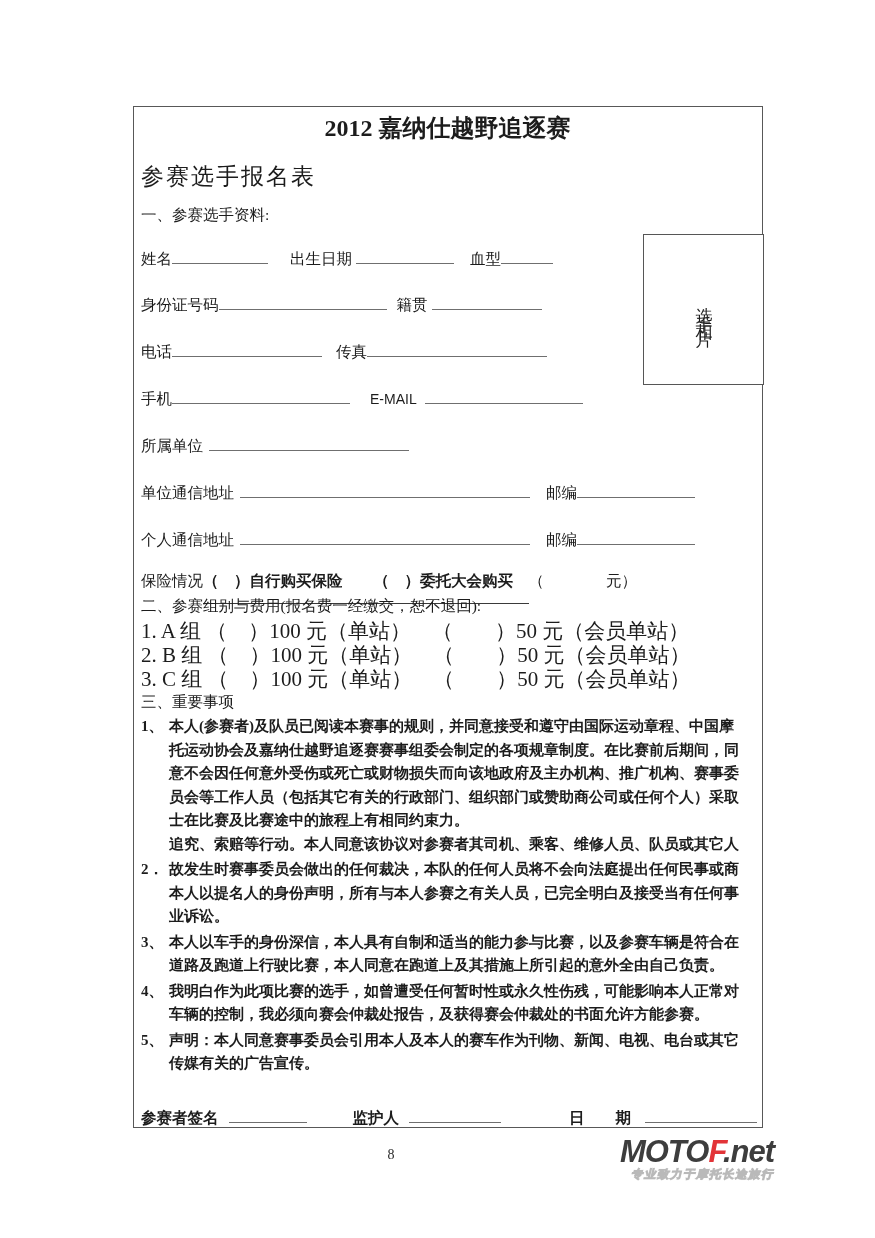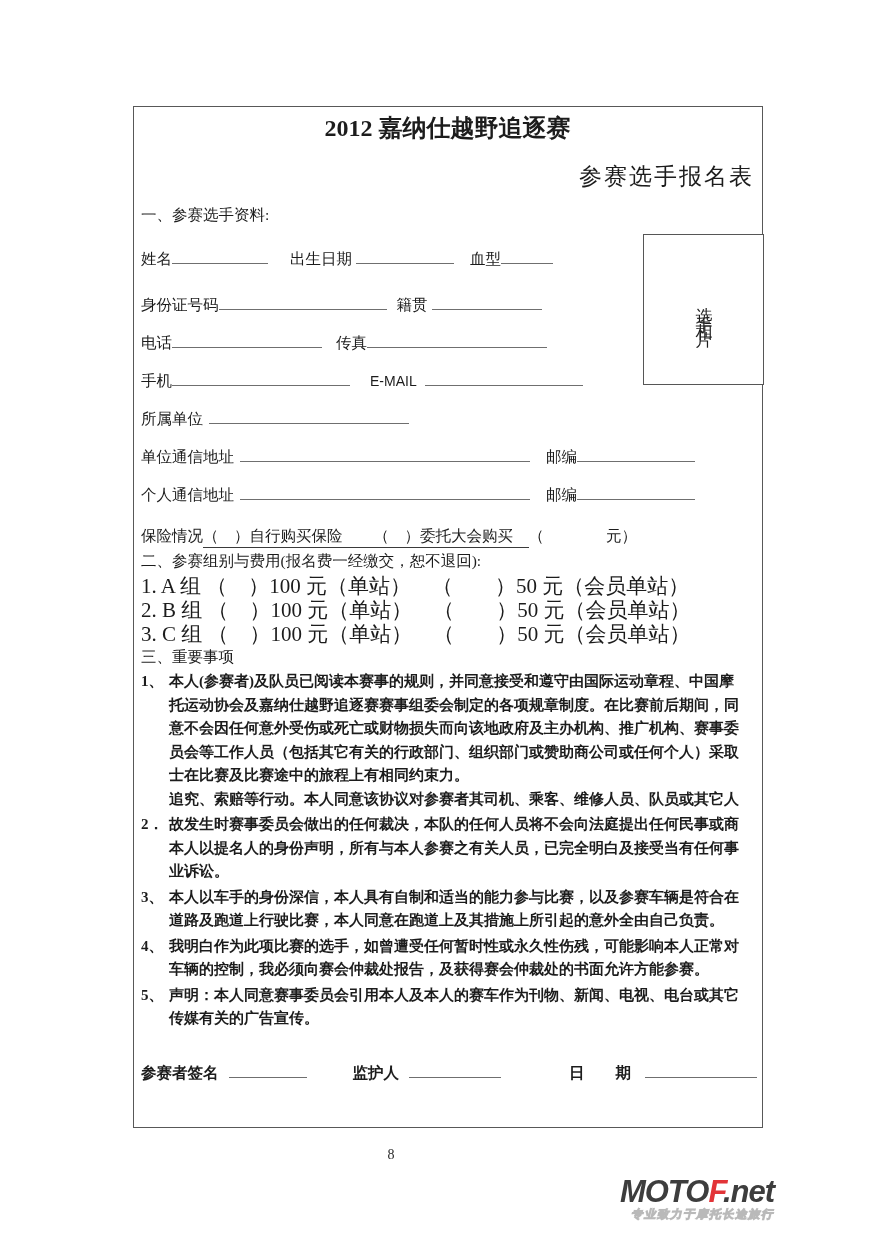--- a/index.html
+++ b/index.html
@@ -12,35 +12,35 @@
     overflow:hidden;
   }
   .form-border {
     position:absolute; left:133px; top:106px;
     width:630px; height:1022px;
     border:1px solid #585858;
     box-sizing:border-box;
     padding:0 8px 0 7px;
   }
   .title1 { margin-top:4px; text-align:center; font-size:24px; font-weight:bold; line-height:34px; }
-  .title2 { margin-top:16px; text-align:right; font-size:23px; font-weight:500; line-height:32px; letter-spacing:2px; }
+  .title2 { margin-top:16px; text-align:left; font-size:23px; font-weight:500; line-height:32px; letter-spacing:2px; }
   .sec-heading { margin-top:12px; font-size:15.5px; line-height:20px; }
   .sec-heading2 { margin-top:4px; font-size:15.5px; line-height:22px; }
   .sec-heading3 { font-size:15.5px; line-height:22px; }
   .frow { font-size:15.5px; line-height:20px; white-space:nowrap; }
-  .mt24{margin-top:24px;} .mt26{margin-top:26px;} .mt27{margin-top:18px;} .mt21{margin-top:21px;}
+  .mt24{margin-top:24px;} .mt26{margin-top:26px;} .mt27{margin-top:27px;} .mt21{margin-top:21px;}
   .fline {
     display:inline-block; height:13px;
     border-bottom:1px solid #6f6f6f;
   }
   .gap10{margin-left:10px;margin-top:9px;} .gap14{margin-left:14px;} .gap16{margin-left:16px;}
   .gap20{margin-left:20px;} .gap22{margin-left:22px;} .gap44{margin-left:68px;} .gap46{margin-left:46px;}
   .pre4{margin-left:4px;} .pre6{margin-left:6px;} .pre8{margin-left:8px;}
   .sans { font-family:"Liberation Sans","DejaVu Sans",sans-serif; font-size:14px; }
-  .u { border-bottom:1px solid #3a3a3a; padding-bottom:3px; }
+  .u { border-bottom:1px solid #3a3a3a; padding-bottom:14px;font-weight:bold; }
   .group-line { font-size:21px; line-height:24px; white-space:nowrap; }
   .groups { margin-top:2px; }
   .para { position:relative; padding-left:28px; margin-top:2px; font-weight:bold; font-size:15px; line-height:23.5px; }
   .para-num { position:absolute; left:0; top:0; }
   .para-line { white-space:nowrap; }
   .sig-row { margin-top:24px; font-size:15.5px; font-weight:bold; white-space:nowrap; }
   .photo-box {
     position:absolute; left:643px; top:234px;
     width:121px; height:151px;
     box-sizing:border-box;
@@ -51,21 +51,21 @@
   .photo-label {
     writing-mode:vertical-rl;
     font-size:17px; letter-spacing:8px; line-height:24px;
     color:#1c1c1c;
   }
   .page-number {
     position:absolute; left:0; top:1147px; width:100%;
     text-align:center; font-size:14px; color:#2a2a2a;
   }
   .logo {
-    position:absolute; right:8px; top:1176px;
+    position:absolute; right:8px; top:1136px;
     text-align:right;
     font-family:"Liberation Sans","DejaVu Sans",sans-serif;
     font-style:italic; font-weight:bold;
     line-height:1;
   }
   .logo-text { font-size:31px; letter-spacing:-1px; }
   .logo-tagline {
     margin-top:2px;
     font-size:11.5px; letter-spacing:1.5px;
     color:#f8f8f8;

